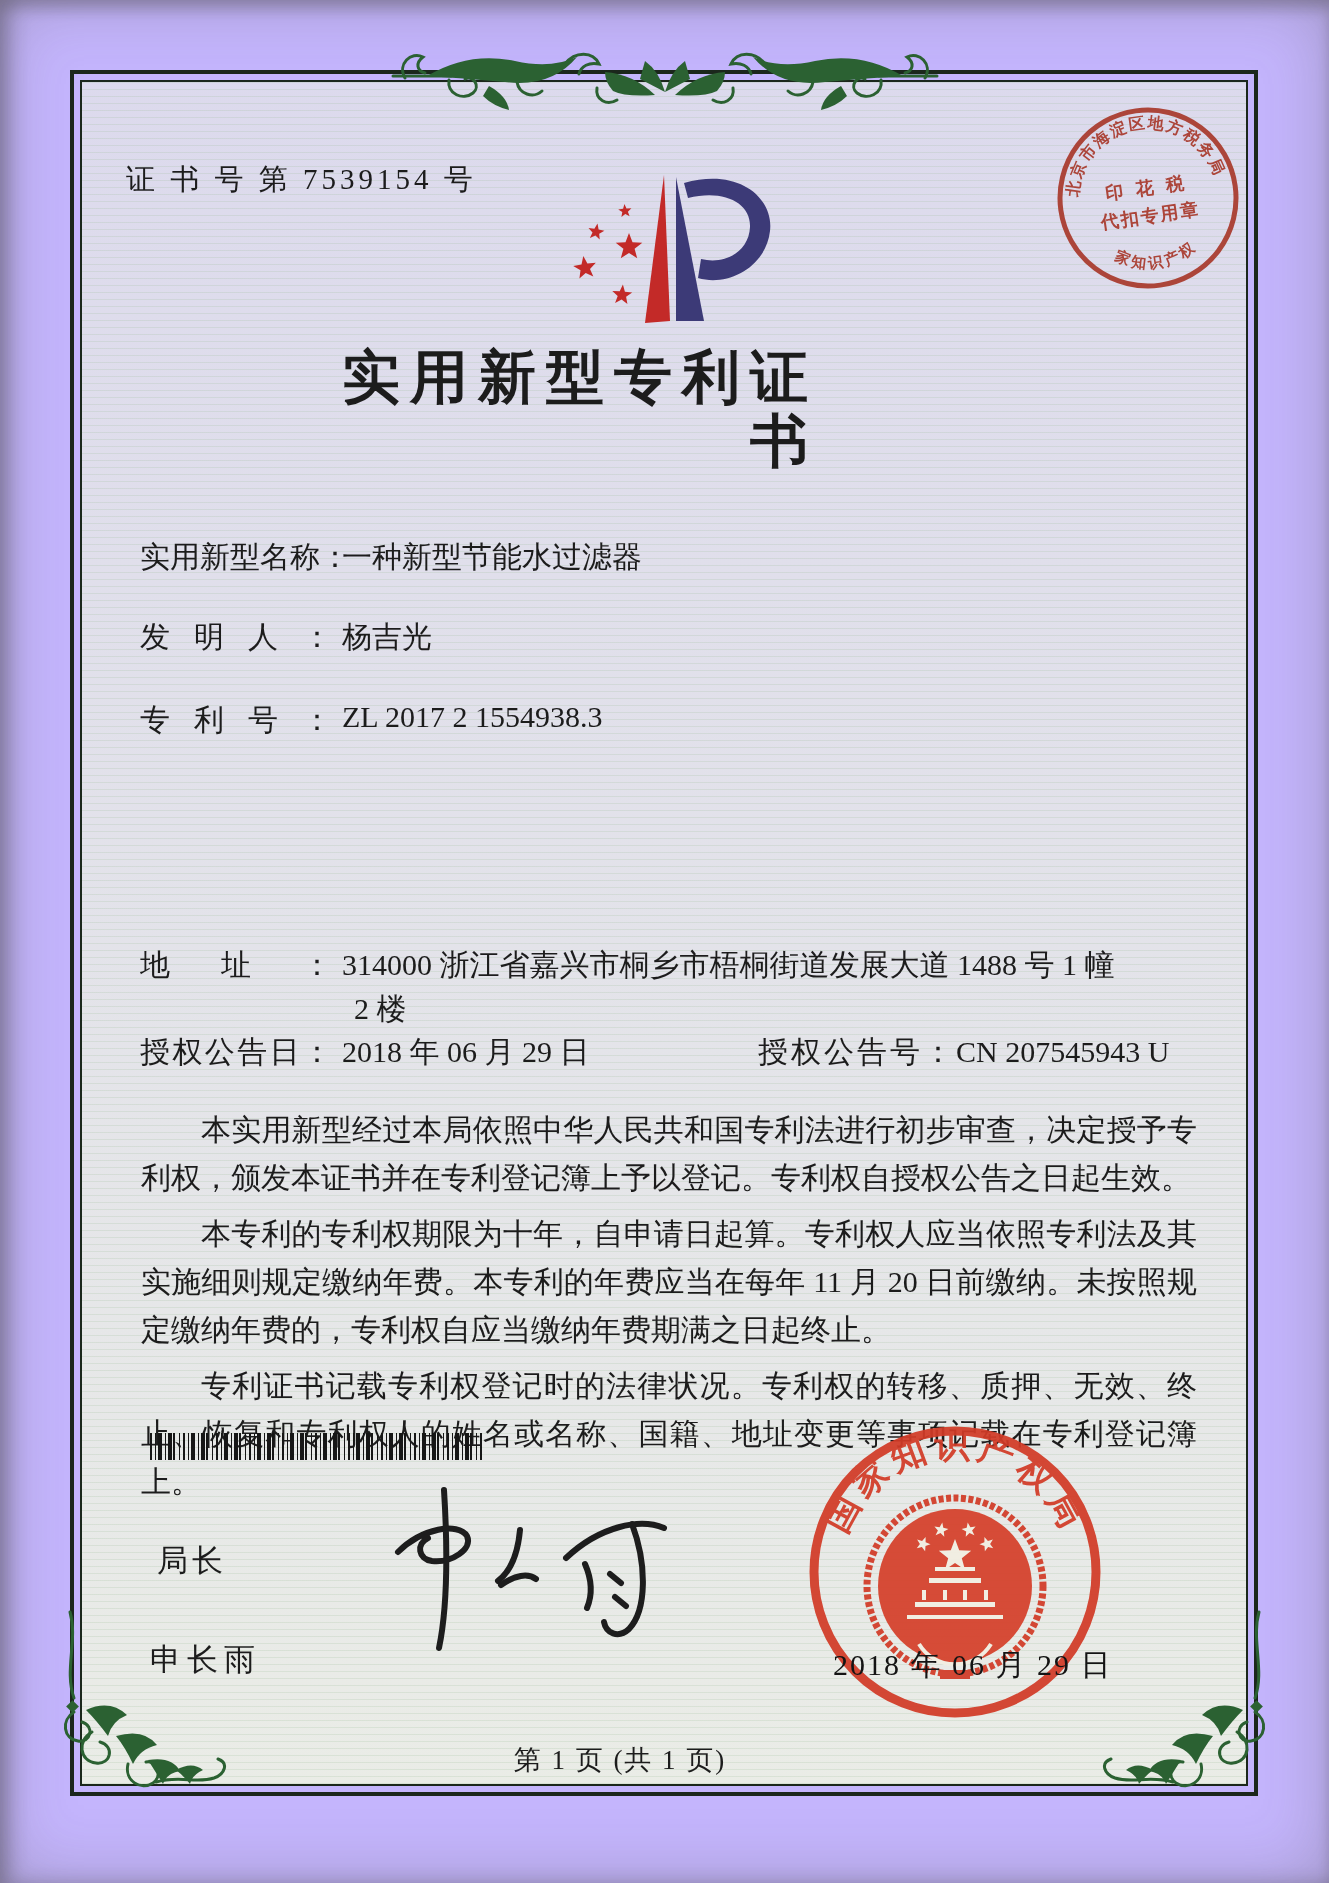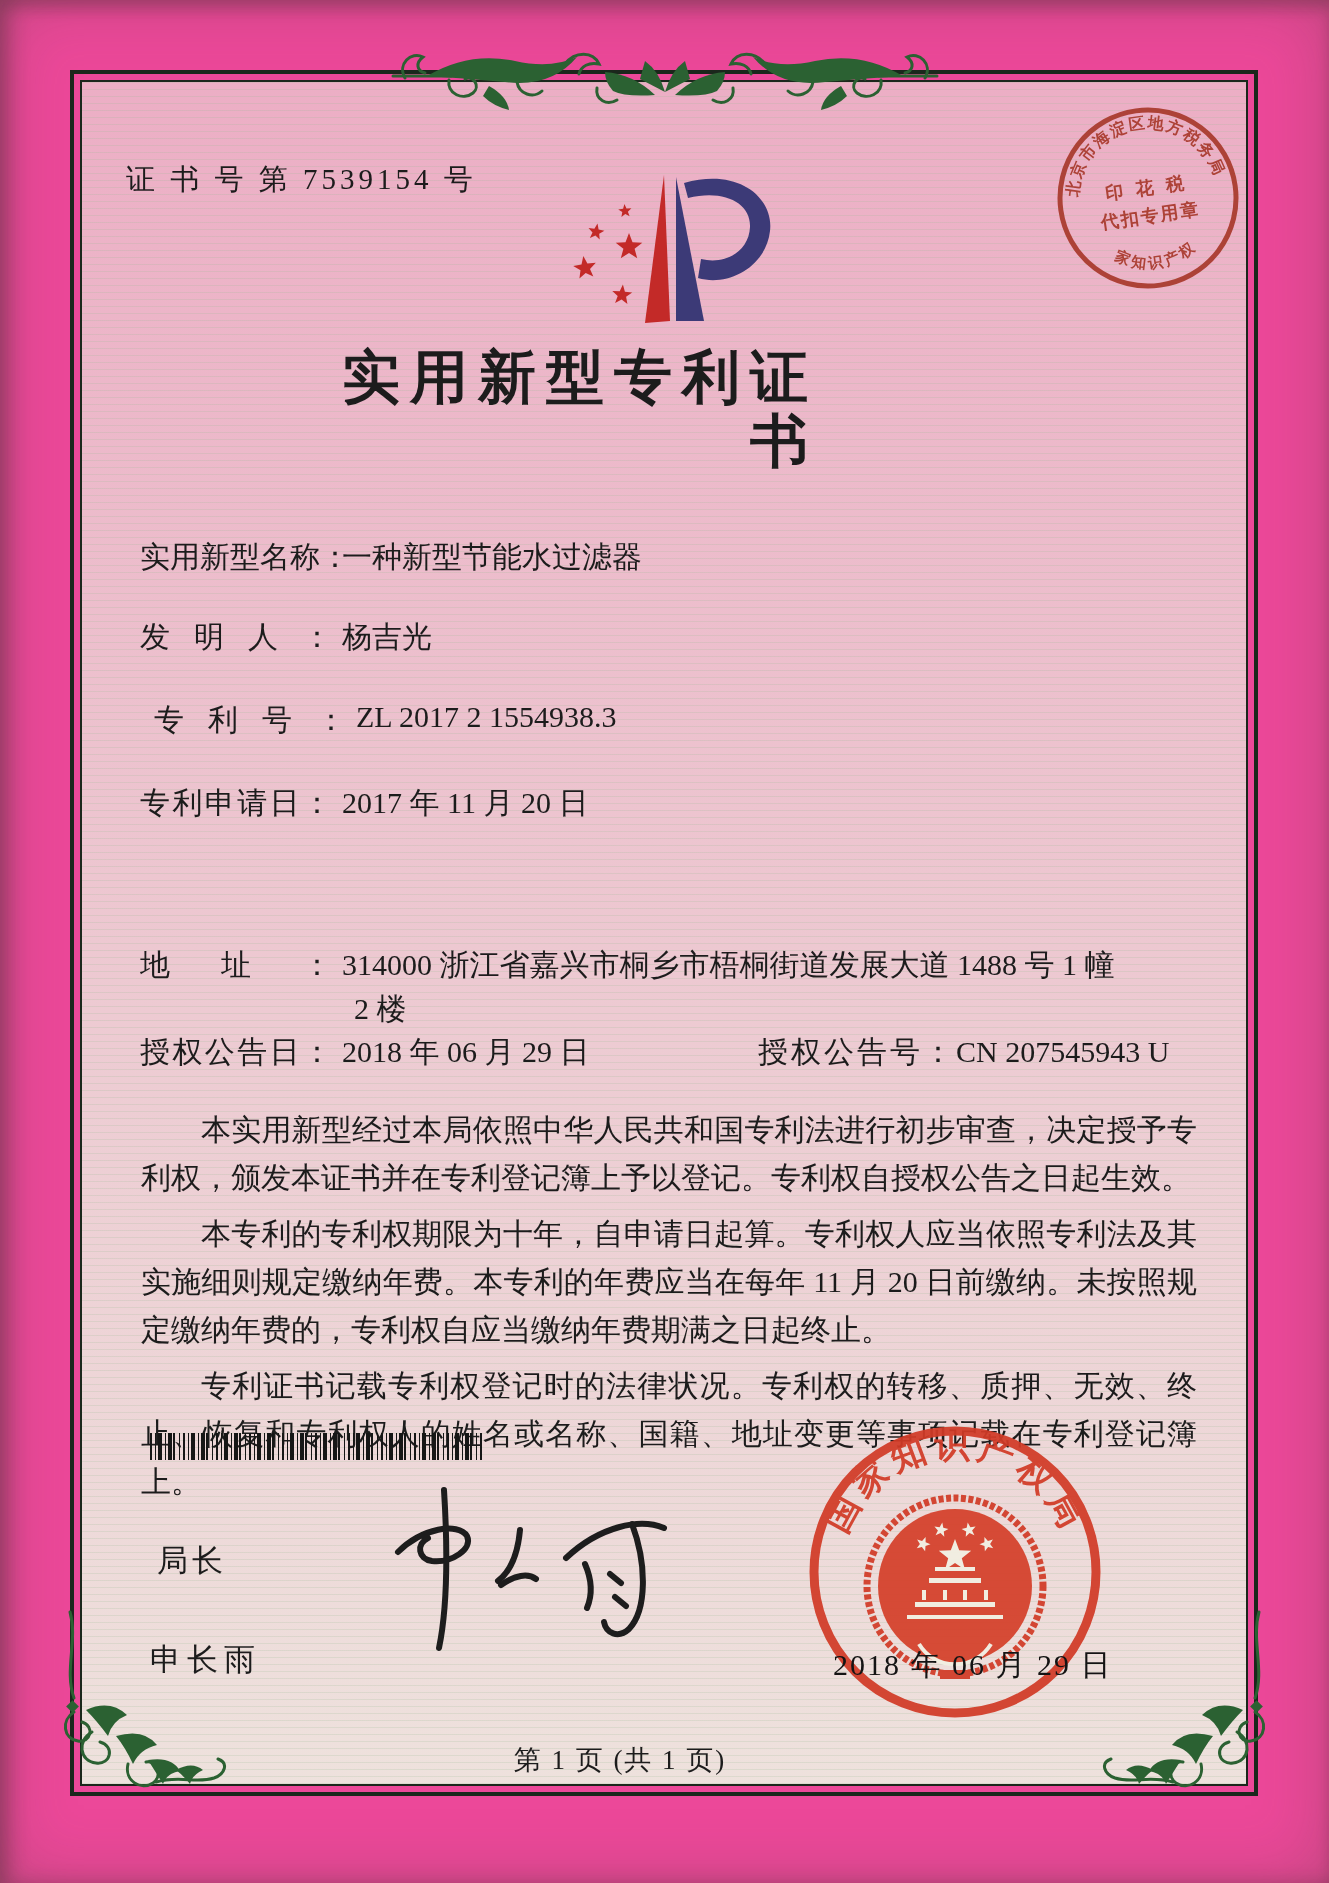--- a/index.html
+++ b/index.html
@@ -1,18 +1,18 @@
 <!DOCTYPE html>
 <html><head>
 <meta charset="utf-8">
 <style>
   html,body{margin:0;padding:0;background:#888;}
   .page{
     position:relative; width:1329px; height:1883px; margin:0 auto;
-    background:#ec4899;
+    background:#c4b5fd;
     font-family:"Liberation Serif","DejaVu Serif",serif;
     color:#1c1c1c; overflow:hidden;
     box-shadow:inset 0 0 70px rgba(70,70,55,.28), inset 12px 0 18px rgba(40,40,30,.25), inset 0 10px 14px rgba(40,40,30,.18);
   }
   
   .frame-outer{
     position:absolute; left:70px; top:70px; width:1188px; height:1726px;
     border:4px solid #1b271c; box-sizing:border-box;
   }
   .frame-inner{
@@ -146,25 +146,22 @@
   </svg>
 
   <div class="abs title">实用新型专利证书</div>
 
   <div class="abs frow" style="top:537px;">
     <span class="flabel">实用新型名称：</span><span class="fvalue">一种新型节能水过滤器</span>
   </div>
   <div class="abs frow" style="top:617px;">
     <span class="flabel">发明人：</span><span class="fvalue">杨吉光</span>
   </div>
-  <div class="abs frow" style="top:700px;margin-left:14px;">
+  <div class="abs frow" style="top:700px;">
     <span class="flabel">专利号：</span><span class="fvalue">ZL 2017 2 1554938.3</span>
-  </div>
-  <div class="abs frow" style="top:783px;">
-    <span class="flabel">专利申请日：</span><span class="fvalue">2017 年 11 月 20 日</span>
   </div>
   <div class="abs frow" style="top:945px;">
     <span class="flabel">地址：</span><span class="fvalue">314000 浙江省嘉兴市桐乡市梧桐街道发展大道 1488 号 1 幢</span>
   </div>
   <div class="abs addr2" style="top:989px;">2 楼</div>
   <div class="abs frow" style="top:1032px;">
     <span class="flabel">授权公告日：</span><span class="fvalue">2018 年 06 月 29 日</span>
   </div>
   <div class="abs grant-no-cell" style="top:1032px;">
     <span class="glabel">授权公告号：</span><span>CN 207545943 U</span>

